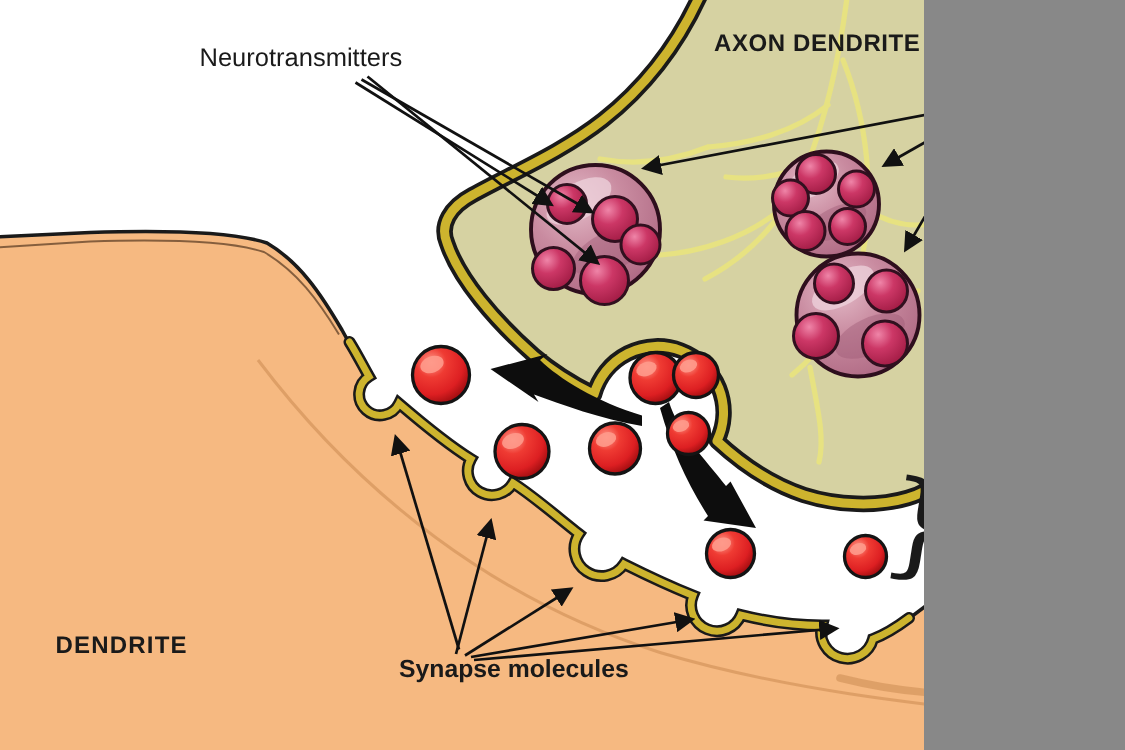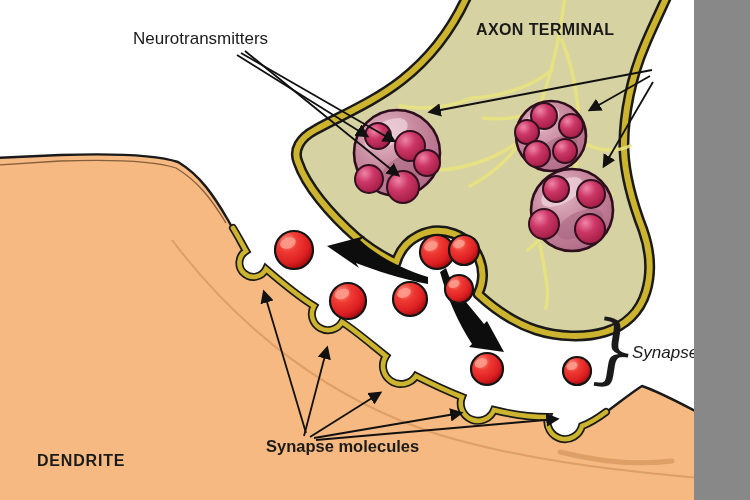--- a/index.html
+++ b/index.html
@@ -1,27 +1,27 @@
 <!DOCTYPE html>
 <html><head>
 <meta charset="utf-8">
 <style>
   html,body{margin:0;padding:0;background:#888;}
   #stage{
-    position:relative;width:694px;height:500px;background:#fff;overflow:hidden;
+    position:relative;width:616px;height:500px;background:#fff;overflow:hidden;
     font-family:"Liberation Sans",sans-serif;color:#1a1a1a;
   }
   #art{position:absolute;left:0;top:0;}
   .lbl{position:absolute;white-space:nowrap;color:#1a1a1a;}
   #lbl-neuro{left:133px;top:29px;font-size:17px;}
   #lbl-axon{left:476px;top:21px;font-size:16px;font-weight:bold;letter-spacing:.4px;}
   #lbl-syn-ves{left:658px;top:51px;font-size:17px;line-height:21px;}
   #lbl-syn-ves .b1{font-weight:bold;}
   #lbl-synapse{left:632px;top:343px;font-size:17px;font-style:italic;}
-  #lbl-dendrite{left:37px;top:452px;font-size:16px;font-weight:bold;letter-spacing:.8px;}
+  #lbl-dendrite{left:37px;top:422px;font-size:16px;font-weight:bold;letter-spacing:.8px;}
   #lbl-receptor{left:266px;top:437px;font-size:16.5px;font-weight:bold;}
   #brace{left:590px;top:312px;font-size:76px;line-height:76px;
          font-family:"DejaVu Serif",serif;transform:rotate(9deg);}
 </style>
 </head>
 <body>
 
 <div id="stage">
 
 <svg id="art" width="750" height="500" viewBox="0 0 750 500">
@@ -201,21 +201,21 @@
       <line x1="304" y1="436" x2="327" y2="348" marker-end="url(#ah)"></line>
       <line x1="310" y1="437" x2="380" y2="393" marker-end="url(#ah)"></line>
       <line x1="314" y1="438" x2="461" y2="413" marker-end="url(#ah)"></line>
       <line x1="316" y1="440" x2="557" y2="419" marker-end="url(#ah)"></line>
     </g>
   </g>
 </svg>
 
 <div class="lbl" id="lbl-neuro">Neurotransmitters</div>
 
-<div class="lbl" id="lbl-axon">AXON TERMINAL</div>
+<div class="lbl" id="lbl-axon">AXON DENDRITE</div>
 
 
 <div class="lbl" id="brace">}</div>
 
 <div class="lbl" id="lbl-synapse">Synapse</div>
 
 <div class="lbl" id="lbl-dendrite">DENDRITE</div>
 
 <div class="lbl" id="lbl-receptor">Synapse molecules</div>
 

